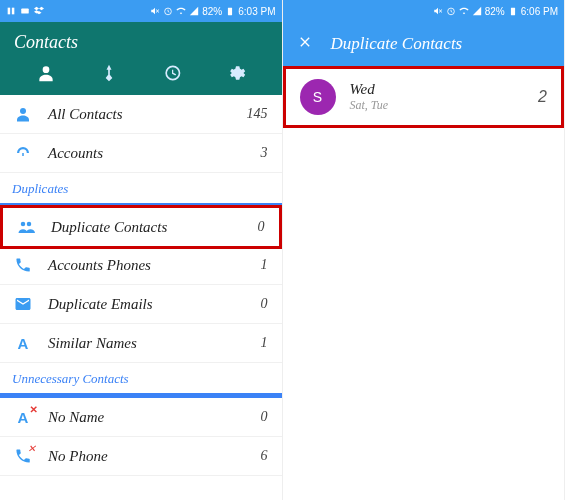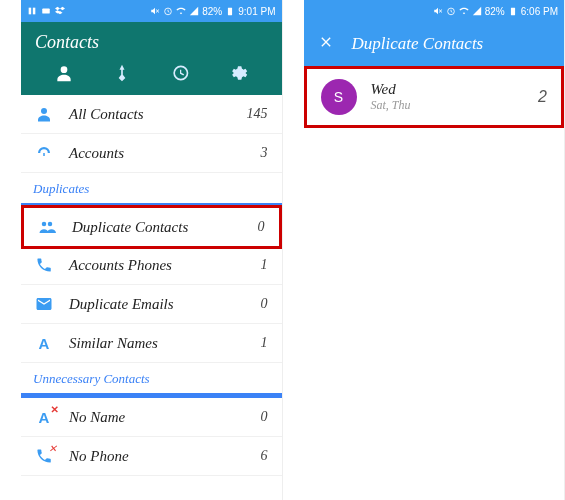--- a/index.html
+++ b/index.html
@@ -10,21 +10,20 @@
   font-family: 'Segoe Script', 'Comic Sans MS', cursive;
   background: #fff;
 }
 .panel {
   width: 50%;
   height: 100%;
   display: flex;
   flex-direction: column;
   border-right: 1px solid #eee;
   overflow: hidden;
-  margin-left: 21px;
 }
 .status-bar {
   height: 22px;
   background: #3b9cf2;
   color: #fff;
   display: flex;
   align-items: center;
   justify-content: space-between;
   font-family: sans-serif;
   font-size: 10px;
@@ -145,21 +144,21 @@
       <svg class="status-ic" viewBox="0 0 24 24">
           <path d="M1 9l2 2c4.97-4.97 13.03-4.97 18 0l2-2C16.93 2.93 7.07 2.93 1 9zm8 8l3 3 3-3c-1.66-1.66-4.34-1.66-6 0z"></path>
         </svg>
       <svg class="status-ic" viewBox="0 0 24 24">
           <path d="M2 22h20V2z"></path>
         </svg>
       <span>82%</span>
       <svg class="status-ic" viewBox="0 0 24 24">
           <rect x="7" y="4" width="10" height="18" rx="1"></rect>
         </svg>
-      <span>9:01 PM</span>
+      <span>6:03 PM</span>
     </div>
   </div>
 
   <div class="header">
     <div class="header-title">Contacts</div>
     <div class="tabs">
       <span><svg class="tab-ic active" viewBox="0 0 24 24">
             <circle cx="12" cy="8" r="4"></circle>
             <path d="M4 20c0-4 4-6 8-6s8 2 8 6v2H4z"></path>
           </svg></span>
@@ -283,17 +282,17 @@
           <path d="M19 6.4L17.6 5 12 10.6 6.4 5 5 6.4 10.6 12 5 17.6 6.4 19 12 13.4 17.6 19 19 17.6 13.4 12z"></path>
         </svg>
     </span>
     <span class="dup-title">Duplicate Contacts</span>
   </div>
 
   <div class="dup-row right-highlight">
     <div class="avatar">S</div>
     <div>
       <div class="dup-name">Wed</div>
-      <div class="dup-sub">Sat, Thu</div>
+      <div class="dup-sub">Sat, Tue</div>
     </div>
     <div class="dup-count">2</div>
   </div>
 </div>
 
 </body></html>

